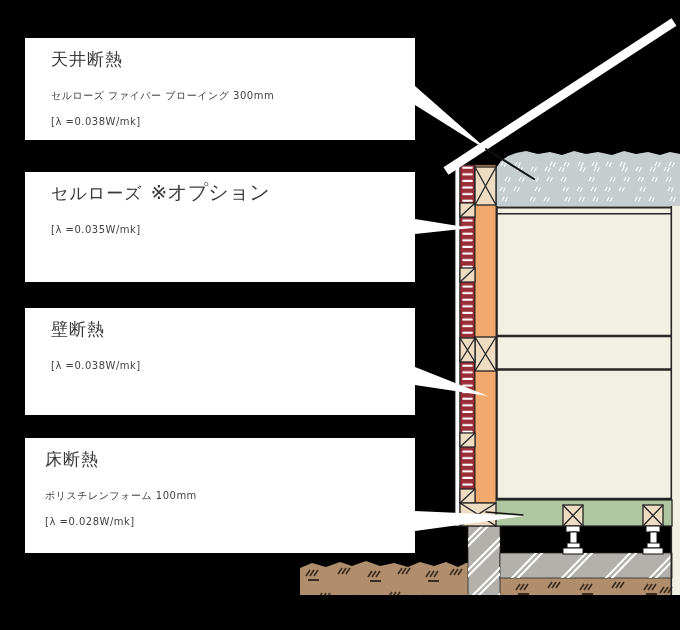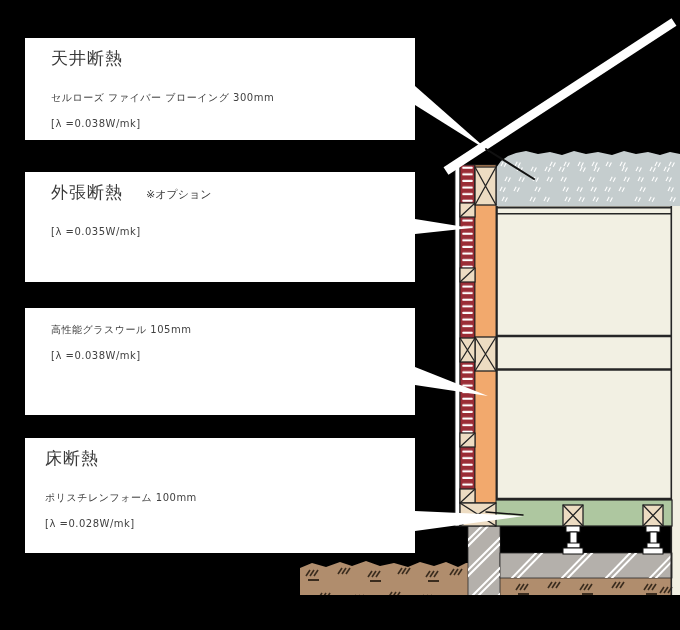--- a/index.html
+++ b/index.html
@@ -2,21 +2,21 @@
 <html><head>
 <meta charset="utf-8">
 <style>
   html,body{margin:0;padding:0;background:#000;}
   #stage{position:relative;width:680px;height:595px;background:#000;overflow:hidden;
          font-family:"DejaVu Sans","Liberation Sans",sans-serif;}
   #diagram{position:absolute;left:0;top:0;}
   .callout{position:absolute;left:25px;width:390px;background:#ffffff;color:#3d3d3d;
            box-sizing:border-box;padding:9px 10px 0 26px;}
   .callout-title{font-size:17px;line-height:22px;margin:0 0 13px 0;letter-spacing:1px;color:#3a3a3a;}
-  .callout-note{font-size:11px;margin-left:23px;letter-spacing:0;}
+  .callout-note{font-size:20px;margin-left:8px;letter-spacing:0;}
   .callout-line{font-size:10px;line-height:26px;margin:0;letter-spacing:0.5px;color:#414141;}
 </style>
 </head>
 <body>
 
 <div id="stage">
 
   <svg id="diagram" width="680" height="630" viewBox="0 0 680 630" xmlns="http://www.w3.org/2000/svg">
     <defs>
       <pattern id="batt" x="460" y="165" width="15" height="6.6" patternUnits="userSpaceOnUse">
@@ -297,25 +297,25 @@
     <polygon fill="#ffffff" points="415,511 415,531 524,516"></polygon>
     <line x1="486" y1="512" x2="523" y2="515" stroke="#111111" stroke-width="1.5" stroke-linecap="round"></line>
   </svg>
 
   <div class="callout" style="top:38px;height:102px;">
     <p class="callout-title"><span>天井断熱</span><span class="callout-note"></span></p>
     <p class="callout-line">セルローズ ファイバー ブローイング 300mm</p>
     <p class="callout-line">[λ =0.038W/mk]</p>
   </div>
   <div class="callout" style="top:172px;height:110px;">
-    <p class="callout-title"><span>外張断熱</span><span class="callout-note">※オプション</span></p>
+    <p class="callout-title"><span>セルローズ</span><span class="callout-note">※オプション</span></p>
     <p class="callout-line">[λ =0.035W/mk]</p>
   </div>
   <div class="callout" style="top:308px;height:107px;">
-    <p class="callout-line">高性能グラスウール 105mm</p>
+    <p class="callout-title"><span>壁断熱</span><span class="callout-note"></span></p>
     <p class="callout-line">[λ =0.038W/mk]</p>
   </div>
   <div class="callout" style="top:438px;height:115px;padding-left:20px;">
     <p class="callout-title"><span>床断熱</span><span class="callout-note"></span></p>
     <p class="callout-line">ポリスチレンフォーム 100mm</p>
     <p class="callout-line">[λ =0.028W/mk]</p>
   </div>
 </div>
 
 </body></html>

